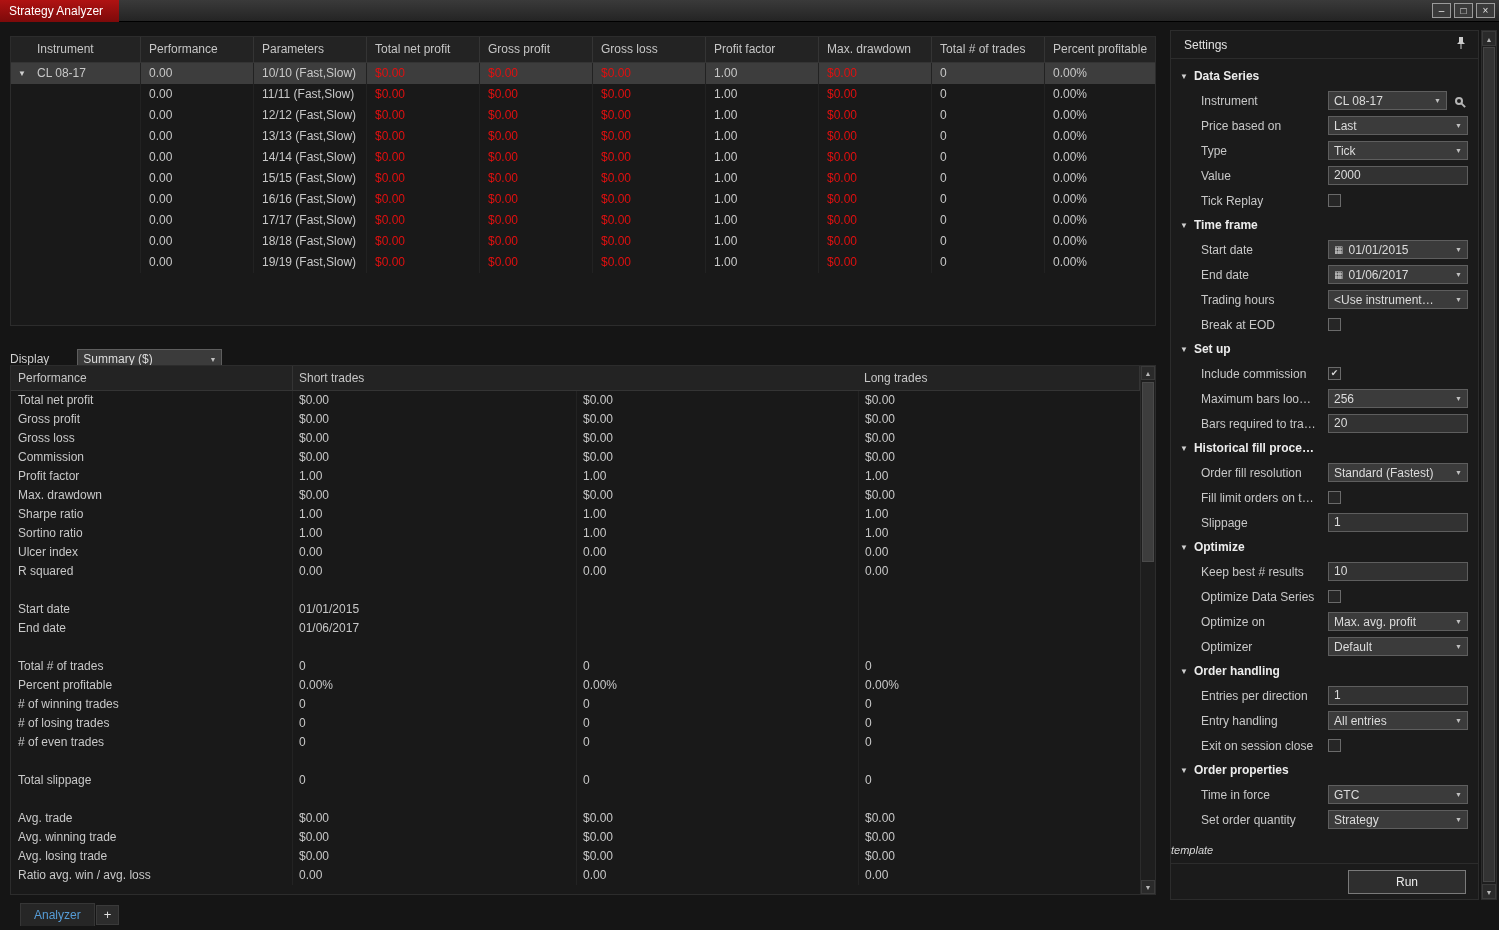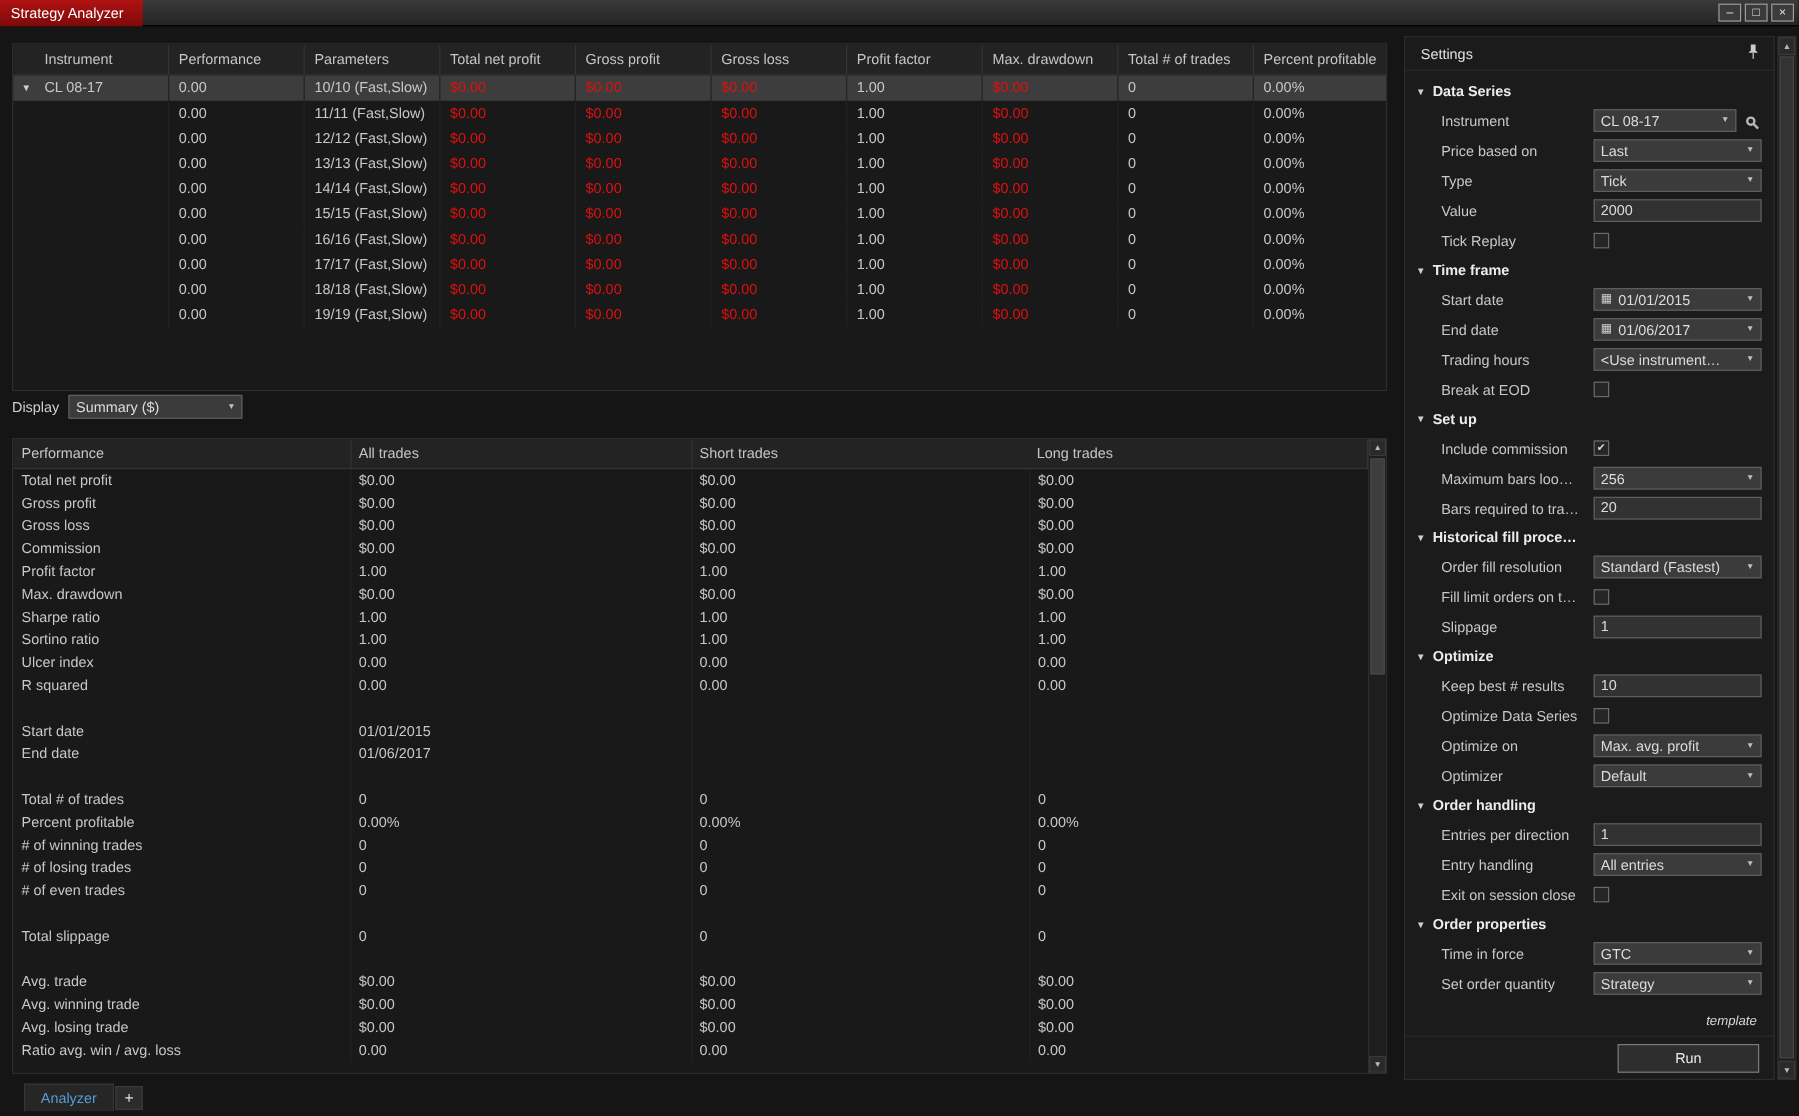--- a/index.html
+++ b/index.html
@@ -32,21 +32,21 @@
   .r-row { display:flex; height:21px; }
   .r-row.selected { background:#3d3d3d; }
   .r-cell { line-height:21px; padding-left:8px; border-right:1px solid #222;
     overflow:hidden; white-space:nowrap; position:relative; }
   .r-cell.red { color:var(--loss-red); }
   .rc0 { width:130px; padding-left:26px; }
   .rc1,.rc2,.rc3,.rc4,.rc5,.rc6,.rc7,.rc8 { width:113px; }
   .rc9 { flex:1; border-right:none; }
   .expand-arrow { position:absolute; left:7px; top:0; font-size:8px; color:#cfcfcf; line-height:21px; }
   
-  .display-row { position:absolute; left:10px; top:328px; height:22px; display:flex; align-items:center; }
+  .display-row { position:absolute; left:10px; top:348px; height:22px; display:flex; align-items:center;gap:20px; }
   .display-label { margin-right:8px; color:#cfcfcf; }
   .select { display:flex; align-items:center; height:19px; width:140px;
     background:#3b3b3b; border:1px solid #5e5e5e; padding:0 5px; }
   .display-select { width:145px; height:20px; }
   .sel-text { flex:1; color:#dcdcdc; white-space:nowrap; overflow:hidden; }
   .arrow { font-size:7px; color:#c0c0c0; margin-left:4px; }
   
   .summary { position:absolute; left:10px; top:365px; width:1146px; height:530px;
     background:#191919; border:1px solid #2c2c2c; overflow:hidden; }
   .s-header { display:flex; height:25px; background:#232323; border-bottom:1px solid #343434;
@@ -94,21 +94,21 @@
   .control.with-search .select { width:119px; }
   .textbox { width:140px; height:19px; background:#323232; border:1px solid #5e5e5e;
     color:#dcdcdc; padding:0 5px; line-height:17px; white-space:nowrap; overflow:hidden; }
   .checkbox { width:13px; height:13px; background:#262626; border:1px solid #6a6a6a;
     display:inline-block; font-size:9px; line-height:11px; text-align:center; color:#dadada; }
   .cal { font-size:10px; color:#cfcfcf; margin-right:5px; line-height:10px; }
   .icon-search { width:8px; height:8px; border:2px solid #b5b5b5; border-radius:50%;
     position:relative; margin-left:8px; display:inline-block; }
   .icon-search::after { content:''; position:absolute; width:6px; height:2px; background:#b5b5b5;
     right:-5px; bottom:-3px; transform:rotate(45deg); }
-  .template-row { height:20px; text-align:right; padding-right:14px; flex:none; }
+  .template-row { height:20px; text-align:left; padding-right:14px; flex:none; }
   .template-row span { font-style:italic; font-size:11px; color:#d6d6d6; }
   .run-area { height:36px; border-top:1px solid #2c2c2c; position:relative; flex:none; }
   .run-btn { position:absolute; right:12px; top:6px; width:118px; height:24px;
     background:#2e2e2e; border:1px solid #7a7a7a; color:#ececec; font-size:12px;
     font-family:"Liberation Sans","DejaVu Sans",sans-serif; }
   
   .v-scroll { position:absolute; left:1481px; top:30px; width:16px; height:870px;
     background:#1e1e1e; border:1px solid #2c2c2c; }
   .v-scroll .sc-btn { height:15px; line-height:15px; }
   .v-scroll .sc-btn.bottom { position:absolute; bottom:0; left:0; right:0; }
@@ -270,21 +270,20 @@
     <span class="display-label">Display</span>
     <div class="select display-select">
       <span class="sel-text">Summary ($)</span>
       <span class="arrow">▼</span>
     </div>
   </div>
 
   <div class="summary">
     <div class="s-header">
         <div class="s-hcell sc0">Performance</div>
-        <div class="s-hcell sc1">All trades</div>
         <div class="s-hcell sc3">Short trades</div>
         <div class="s-hcell sc2">Long trades</div>
       </div>
     <div class="s-body">
         <div class="s-row">
           <div class="s-cell sc0">Total net profit</div>
           <div class="s-cell sc1">$0.00</div>
           <div class="s-cell sc2">$0.00</div>
           <div class="s-cell sc3">$0.00</div>
         </div>

